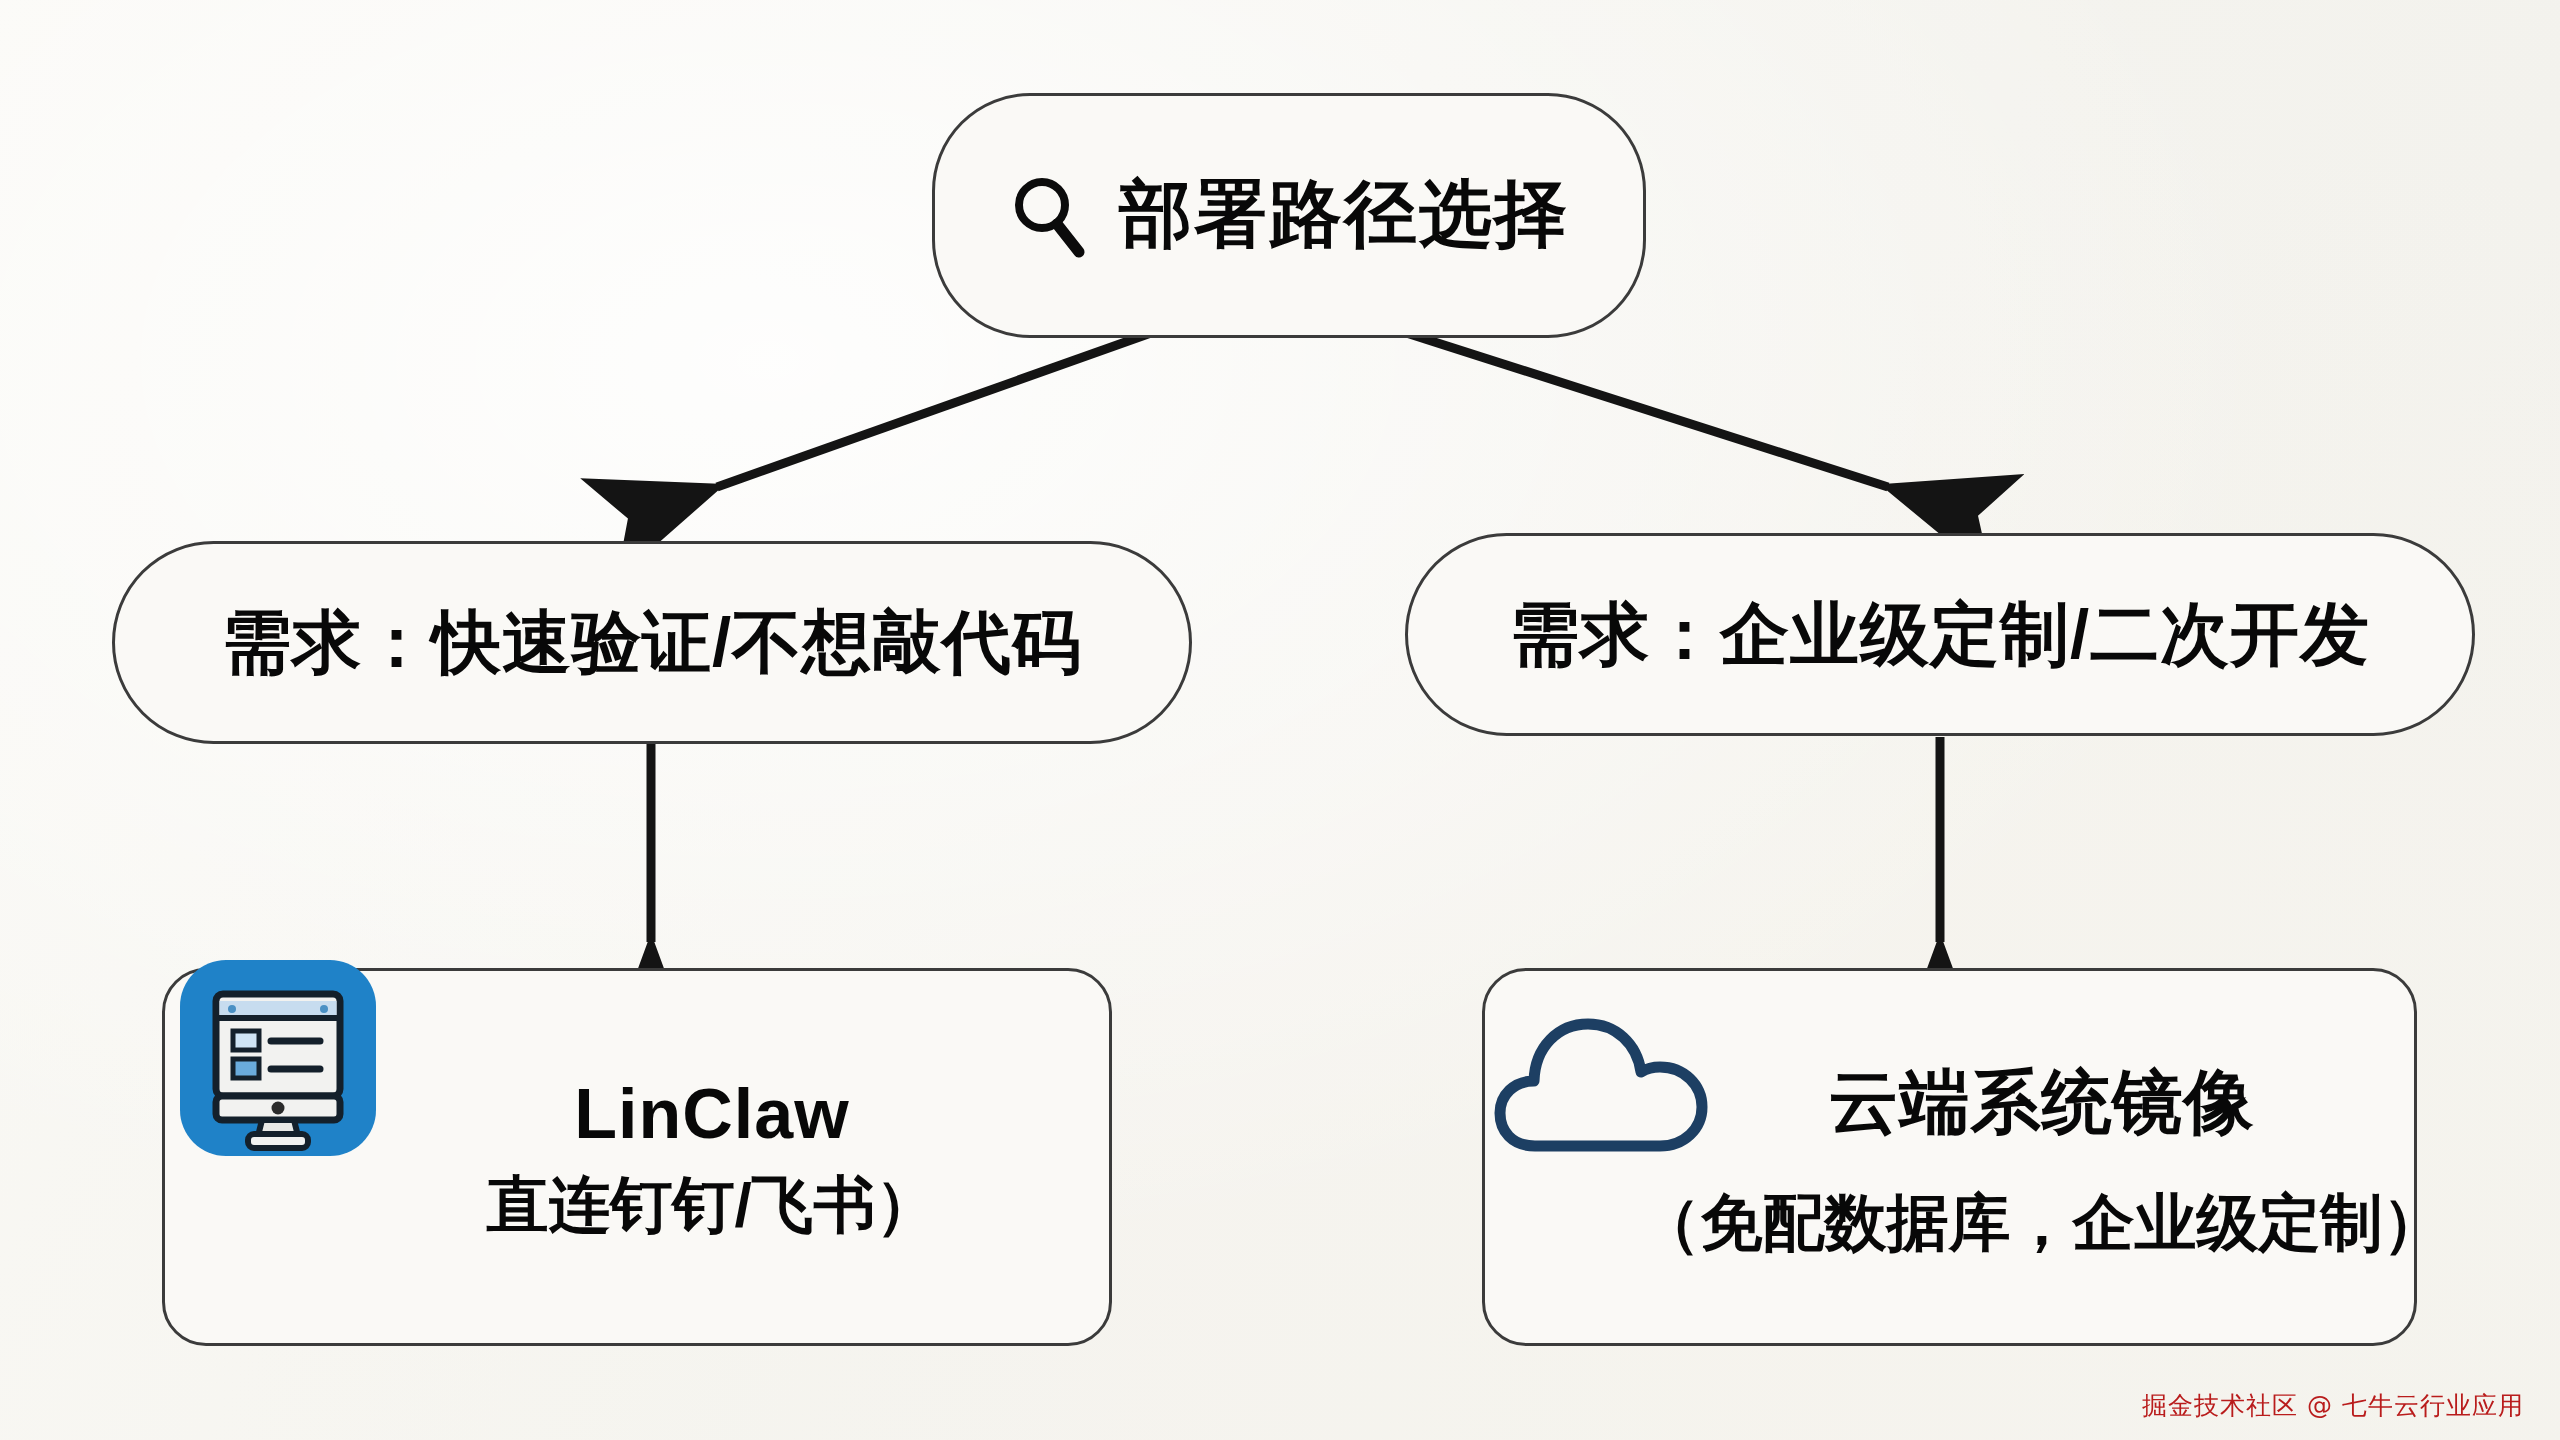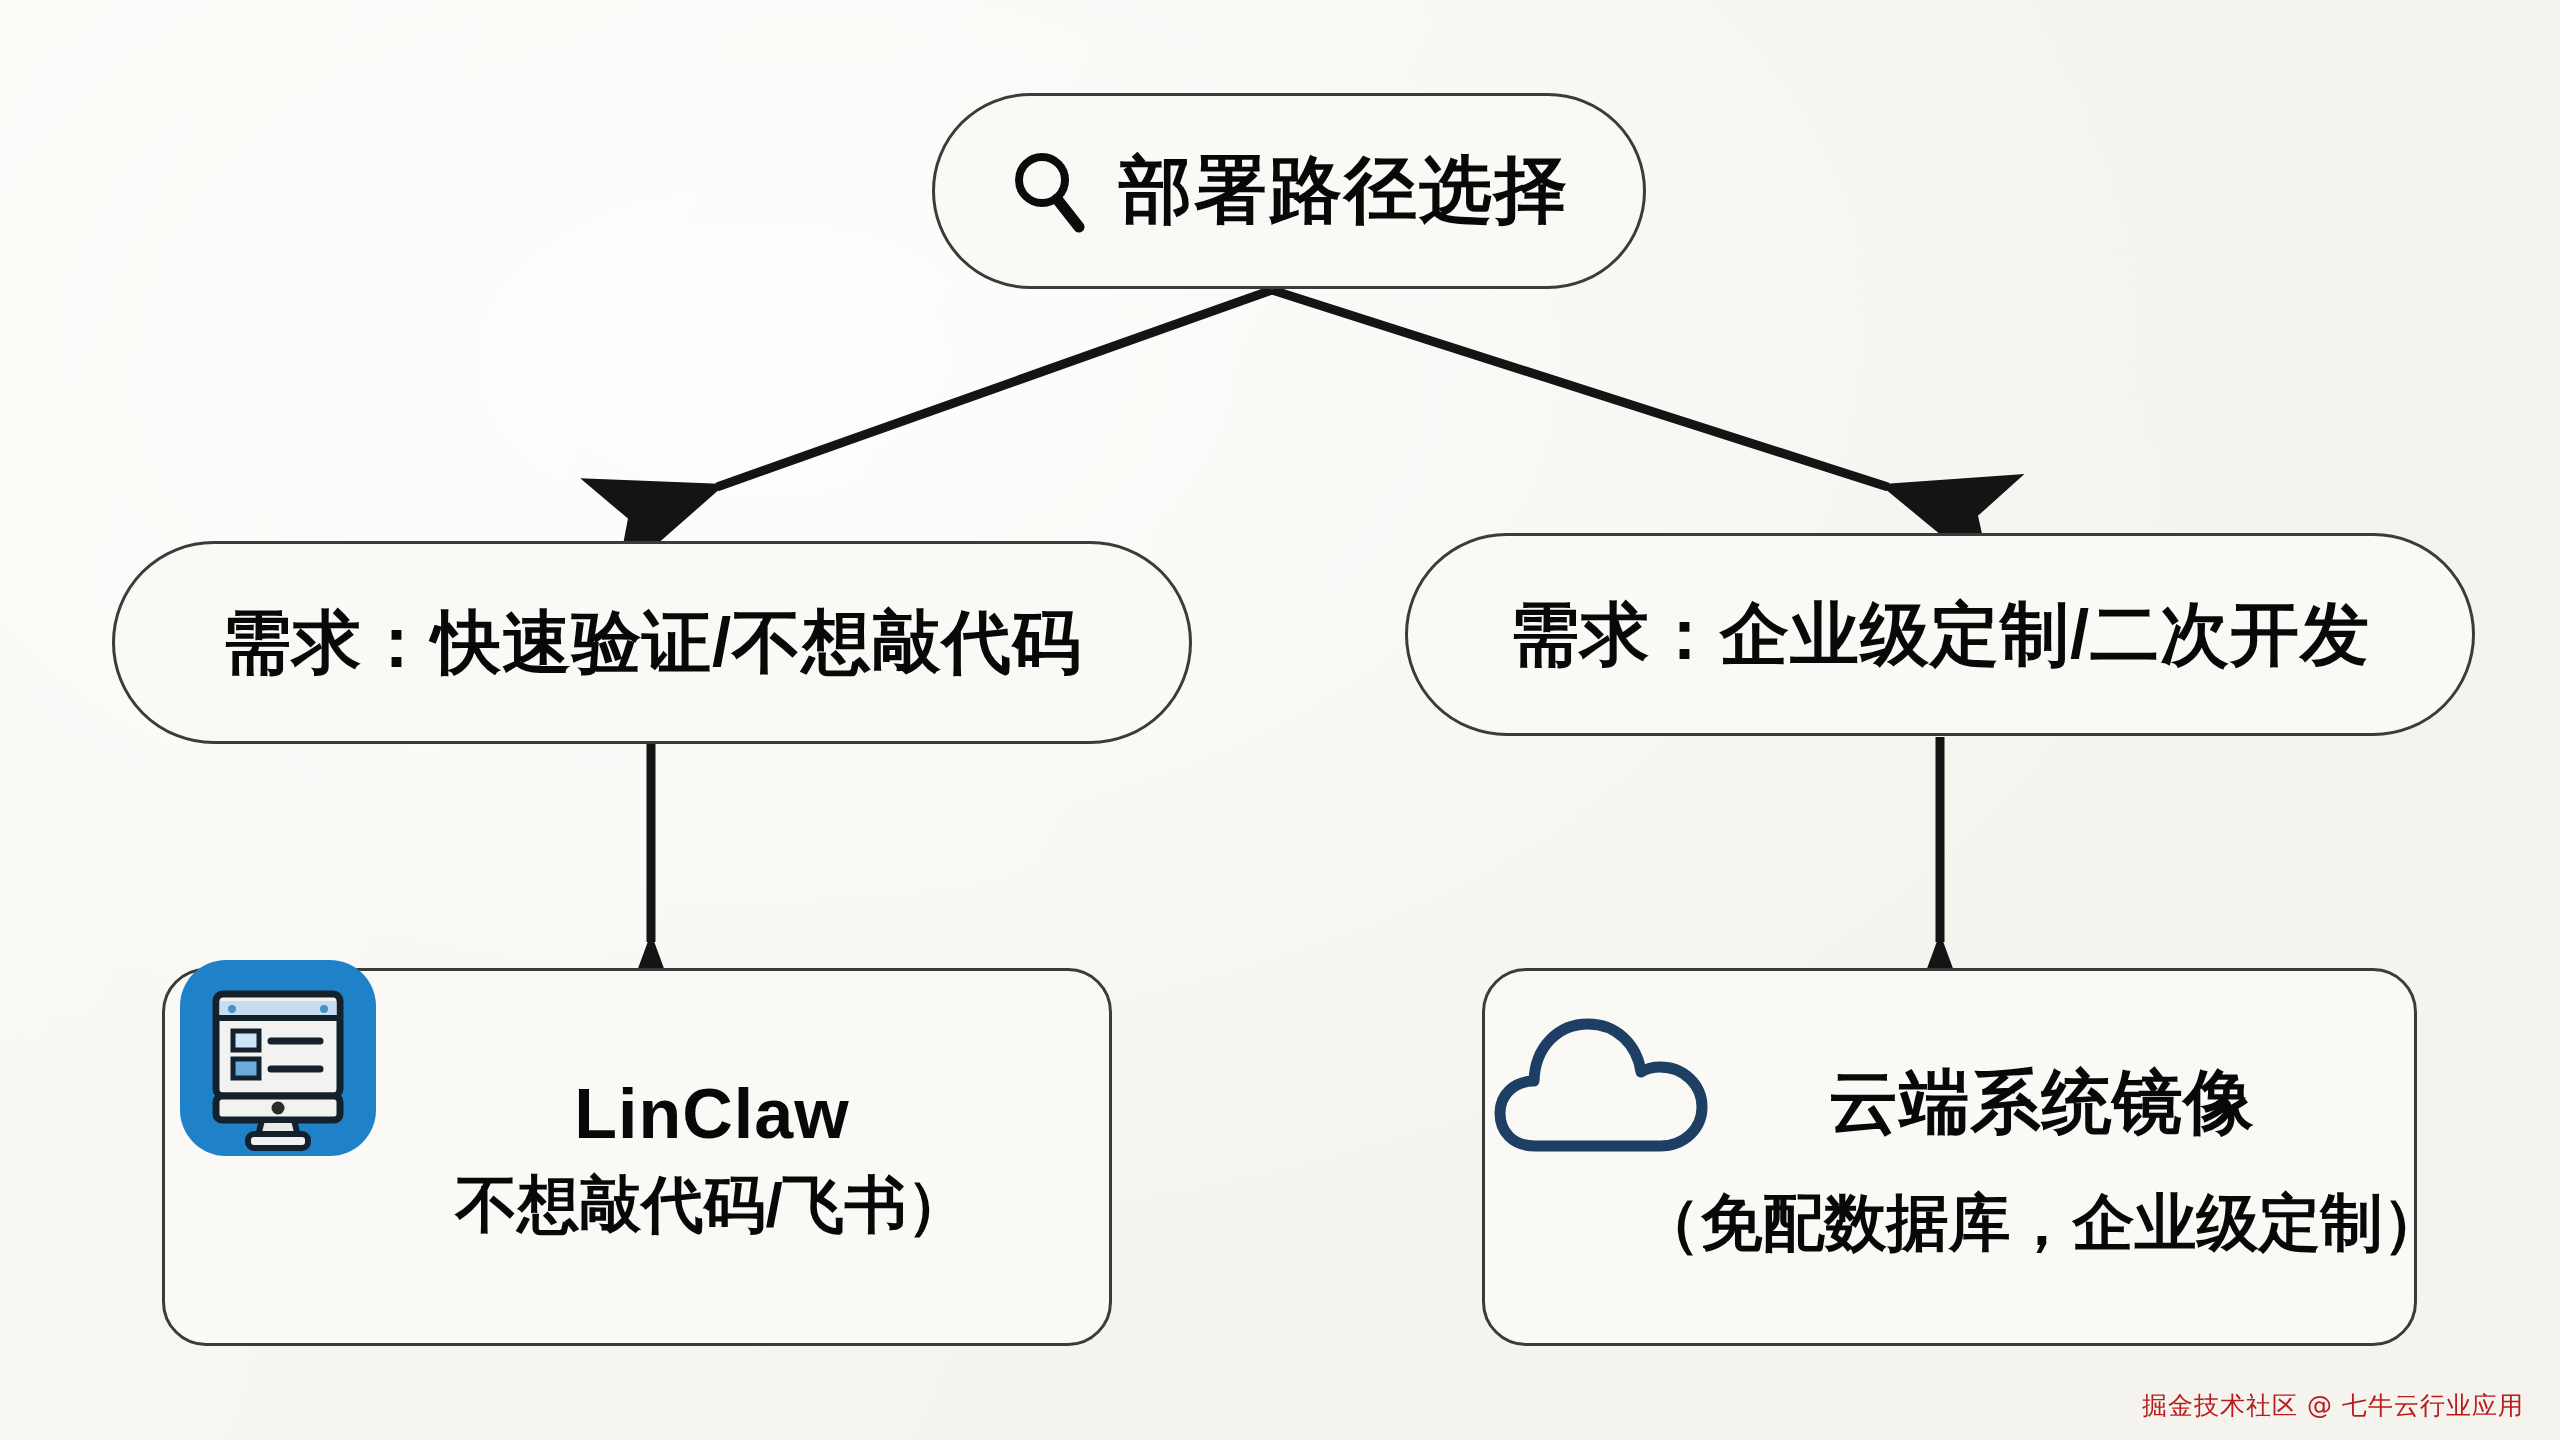--- a/index.html
+++ b/index.html
@@ -43,21 +43,21 @@
     align-items: center;
     justify-content: center;
     color: #080808;
   }
 
   
   #node-root {
     left: 932px;
     top: 93px;
     width: 714px;
-    height: 196px;
+    height: 245px;
     border-radius: 98px;
     gap: 32px;
   }
   #node-root .label {
     font-size: 73px;
     font-weight: 700;
     letter-spacing: 2px;
     white-space: nowrap;
   }
 
@@ -210,21 +210,21 @@
     <span class="label">需求：快速验证/不想敲代码</span>
   </div>
 
   <div class="node pill" id="node-branch-right">
     <span class="label">需求：企业级定制/二次开发</span>
   </div>
 
   <div class="node card" id="node-leaf-left">
     <div class="card-text">
       <span class="card-title">LinClaw</span>
-      <span class="card-sub">不想敲代码/飞书）</span>
+      <span class="card-sub">直连钉钉/飞书）</span>
     </div>
   </div>
 
   <svg id="linclaw-app-icon" viewBox="0 0 200 200">
     <rect x="2" y="2" width="196" height="196" rx="46" ry="46" fill="#1f82c8"></rect>
 
     <rect x="38" y="36" width="124" height="102" rx="7" ry="7" fill="#f2f2f0" stroke="#14202b" stroke-width="7"></rect>
 
     <path d="M 41.5 43 H 158.5 V 60 H 41.5 Z" fill="#c7dcef"></path>
     <line x1="38" y1="60" x2="162" y2="60" stroke="#14202b" stroke-width="6"></line>

